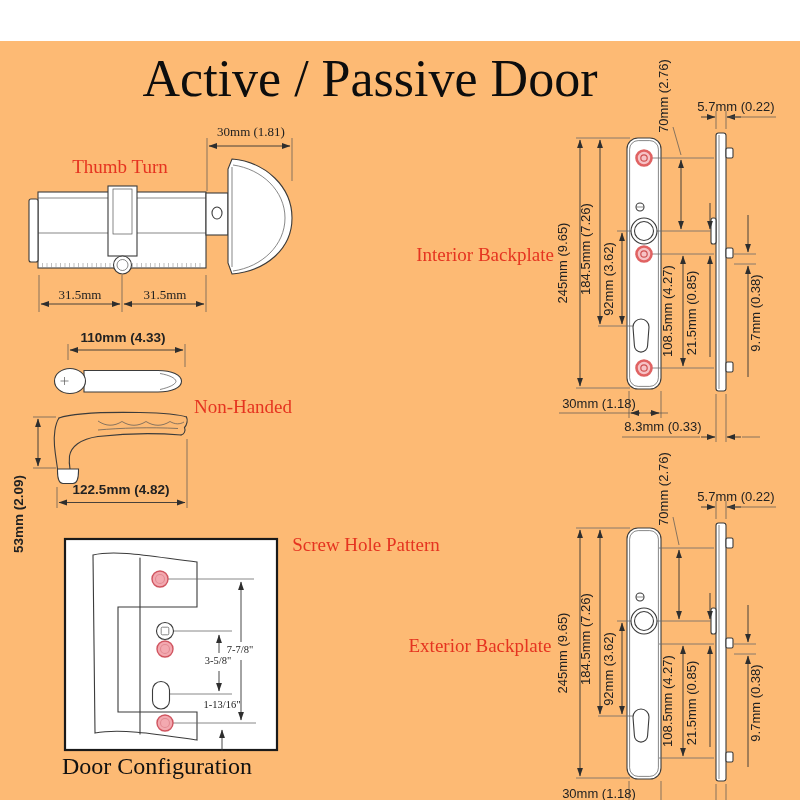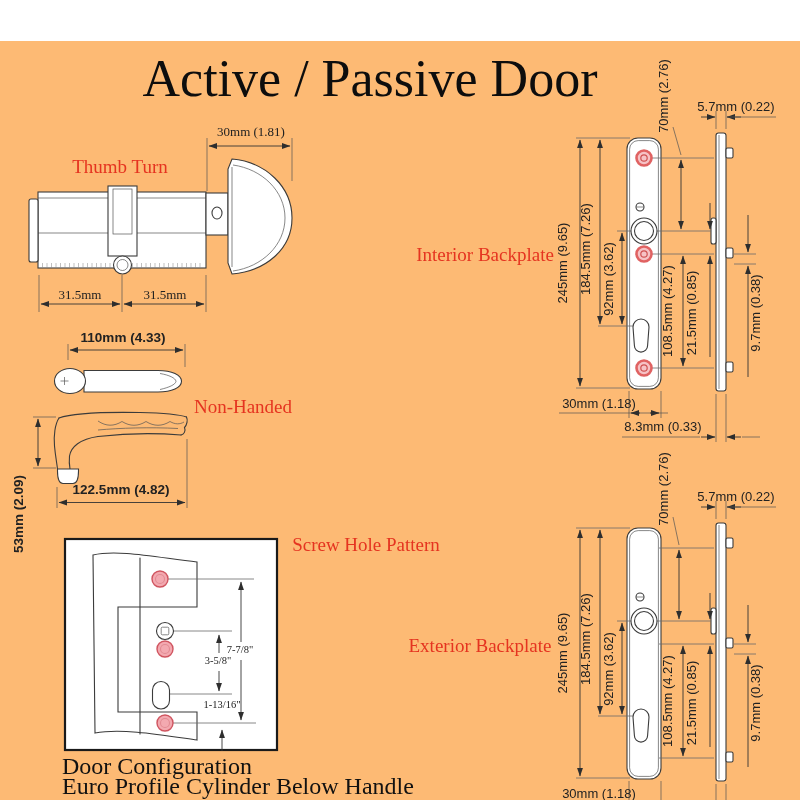--- a/index.html
+++ b/index.html
@@ -281,16 +281,15 @@
       <line class="thin" x1="742" y1="786" x2="760" y2="786"></line>
       <line class="dim" x1="701" y1="786" x2="715" y2="786" marker-end="url(#ar)"></line>
       <line class="dim" x1="741" y1="786" x2="727" y2="786" marker-end="url(#ar)"></line>
       <text class="ad" x="663" y="780">8.3mm (0.33)</text>
       <text class="red" x="480" y="611">Exterior Backplate</text>
     </g>
   </svg>
 
   <div id="footer">
     <div>Door Configuration</div>
-    <div>Euro Profile Cylinder Below Handle</div>
   </div>
 
 </div>
 
 </body></html>

